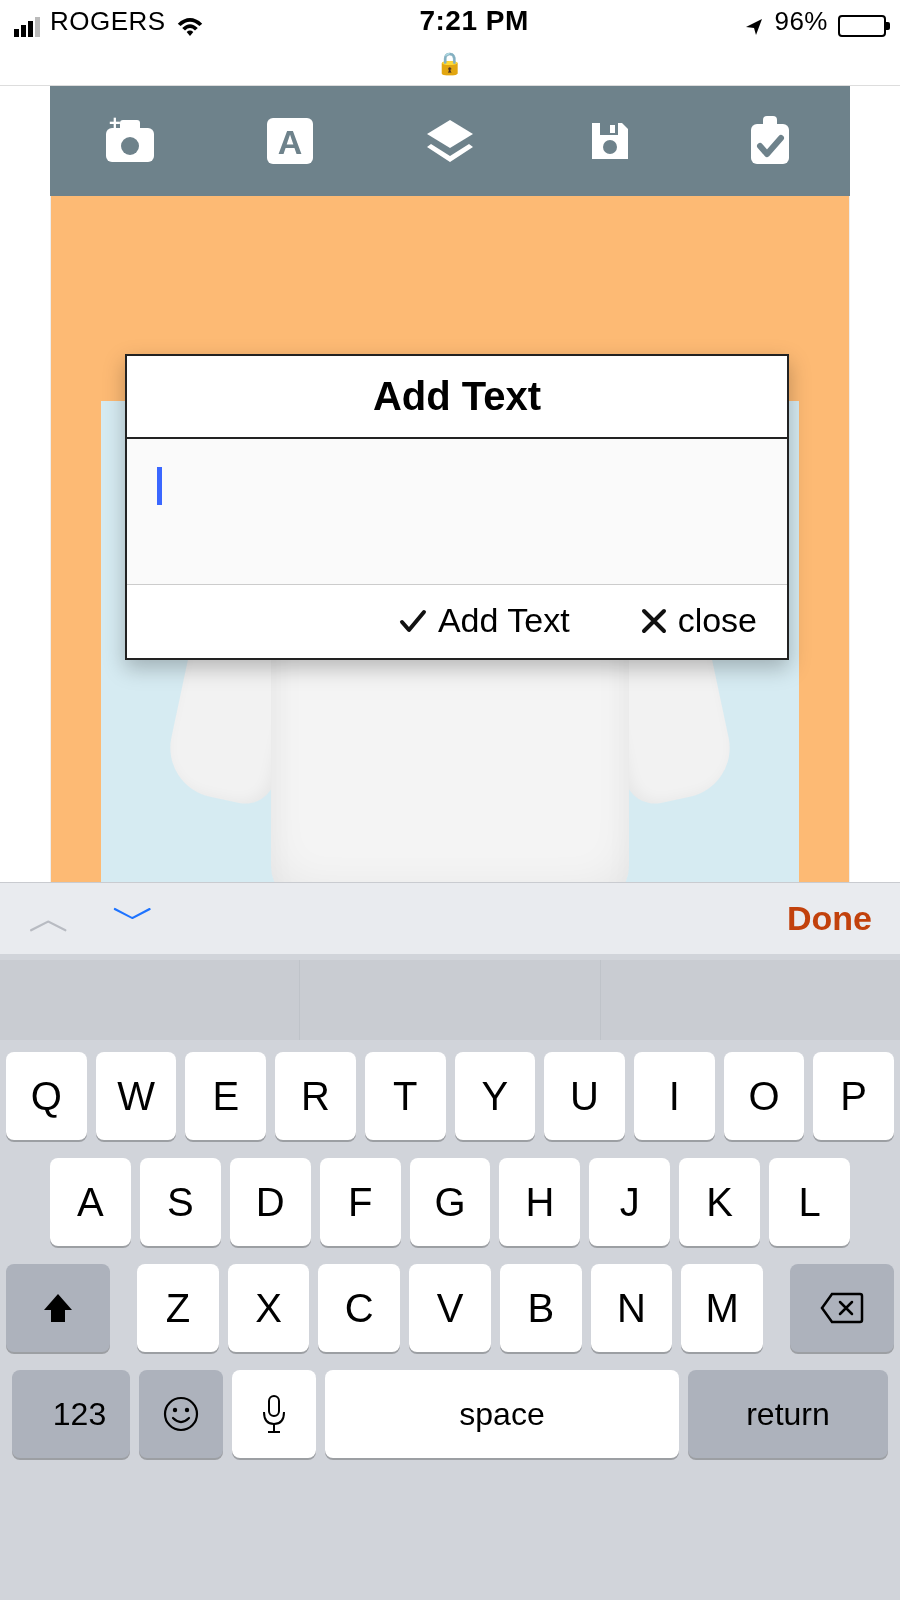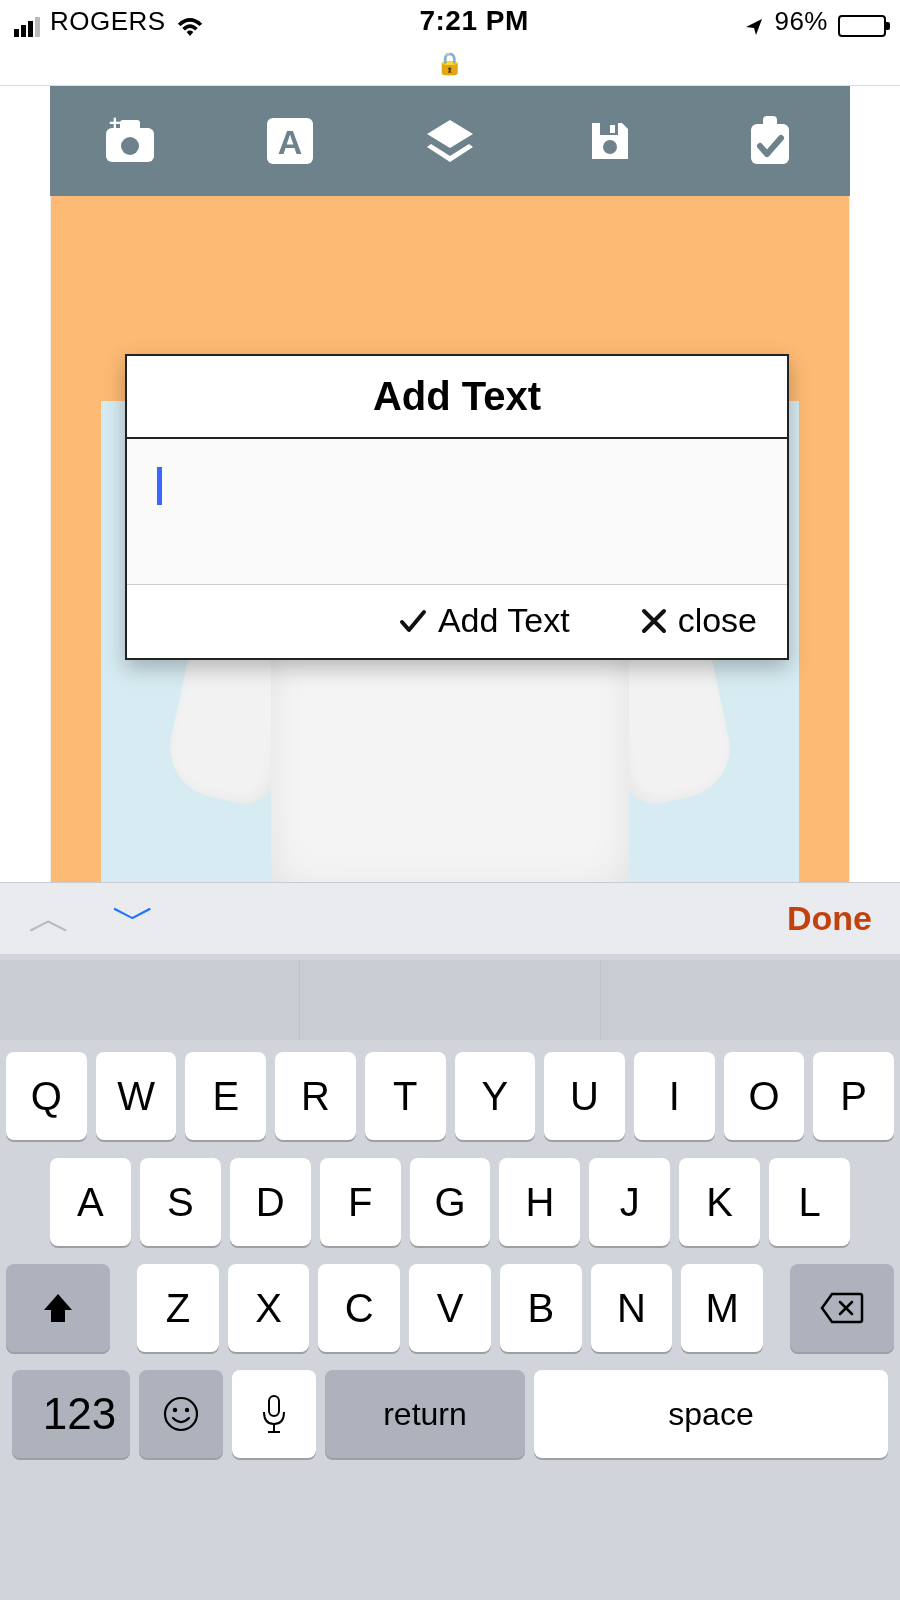--- a/index.html
+++ b/index.html
@@ -54,21 +54,21 @@
   .predict-cell { flex:1; border-right:1px solid #bfc3c9; background:#c9ccd2;}
   .predict-cell:last-child{border-right:none;}
   .kbd-rows { padding:12px 6px 10px; display:flex; flex-direction:column; gap:18px;}
   .kbd-row { display:flex; gap:9px; justify-content:center;}
   .key { background:#fff; border-radius:8px; box-shadow:0 2px 0 rgba(0,0,0,0.25); height:88px; flex:1; display:flex; align-items:center; justify-content:center; font-size:40px; cursor:pointer; user-select:none;}
   .row2 { padding:0 44px;}
   .key-shift, .key-del { flex:0 0 104px; background:#adb2bc;}
   .key-del { font-size:38px;}
   .row3-mid { display:flex; gap:9px; flex:1; padding:0 18px;}
   .kbd-row4 { display:flex; gap:9px; padding:0 6px;}
-  .key-123 { flex:0 0 118px; background:#adb2bc; font-size:44px;padding-left:17px;}
+  .key-123 { flex:0 0 118px; background:#adb2bc; font-size:32px;padding-left:17px;}
   .key-emoji { flex:0 0 84px; background:#adb2bc; font-size:38px;}
   .key-mic { flex:0 0 84px; background:#fff; font-size:36px;}
   .key-space { flex:1; background:#fff; font-size:32px;}
   .key-return { flex:0 0 200px; background:#adb2bc; font-size:32px;}
 </style>
 </head>
 <body>
 
 <div class="status-bar">
   <div class="status-left">
@@ -239,17 +239,17 @@
           </svg>
       </div>
       <div class="key key-mic">
         <svg width="26" height="40" viewBox="0 0 26 40">
             <rect x="8" y="2" width="10" height="20" rx="5" fill="none" stroke="#000" stroke-width="2"></rect>
             <path d="M3 18 Q3 30 13 30 Q23 30 23 18" fill="none" stroke="#000" stroke-width="2"></path>
             <line x1="13" y1="30" x2="13" y2="38" stroke="#000" stroke-width="2"></line>
             <line x1="7" y1="38" x2="19" y2="38" stroke="#000" stroke-width="2"></line>
           </svg>
       </div>
+      <div class="key key-space">space</div>
       <div class="key key-return">return</div>
-      <div class="key key-space">space</div>
     </div>
   </div>
 </div>
 
 </body></html>

